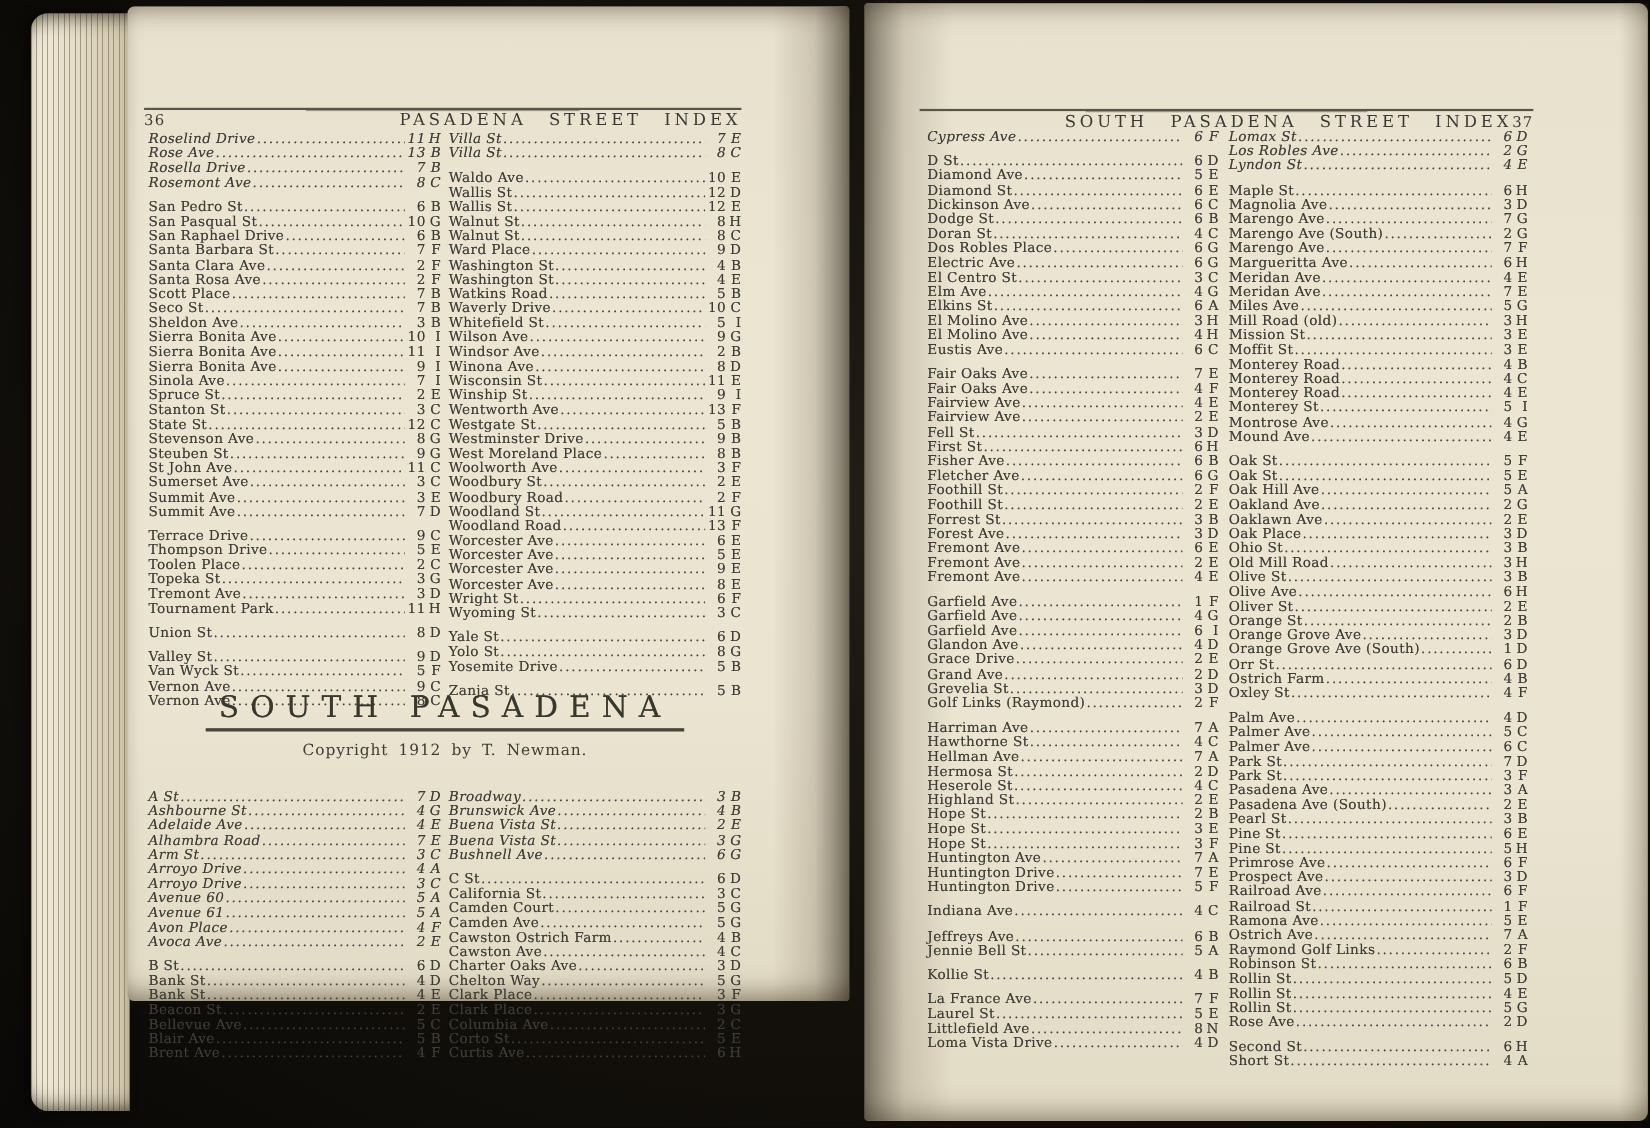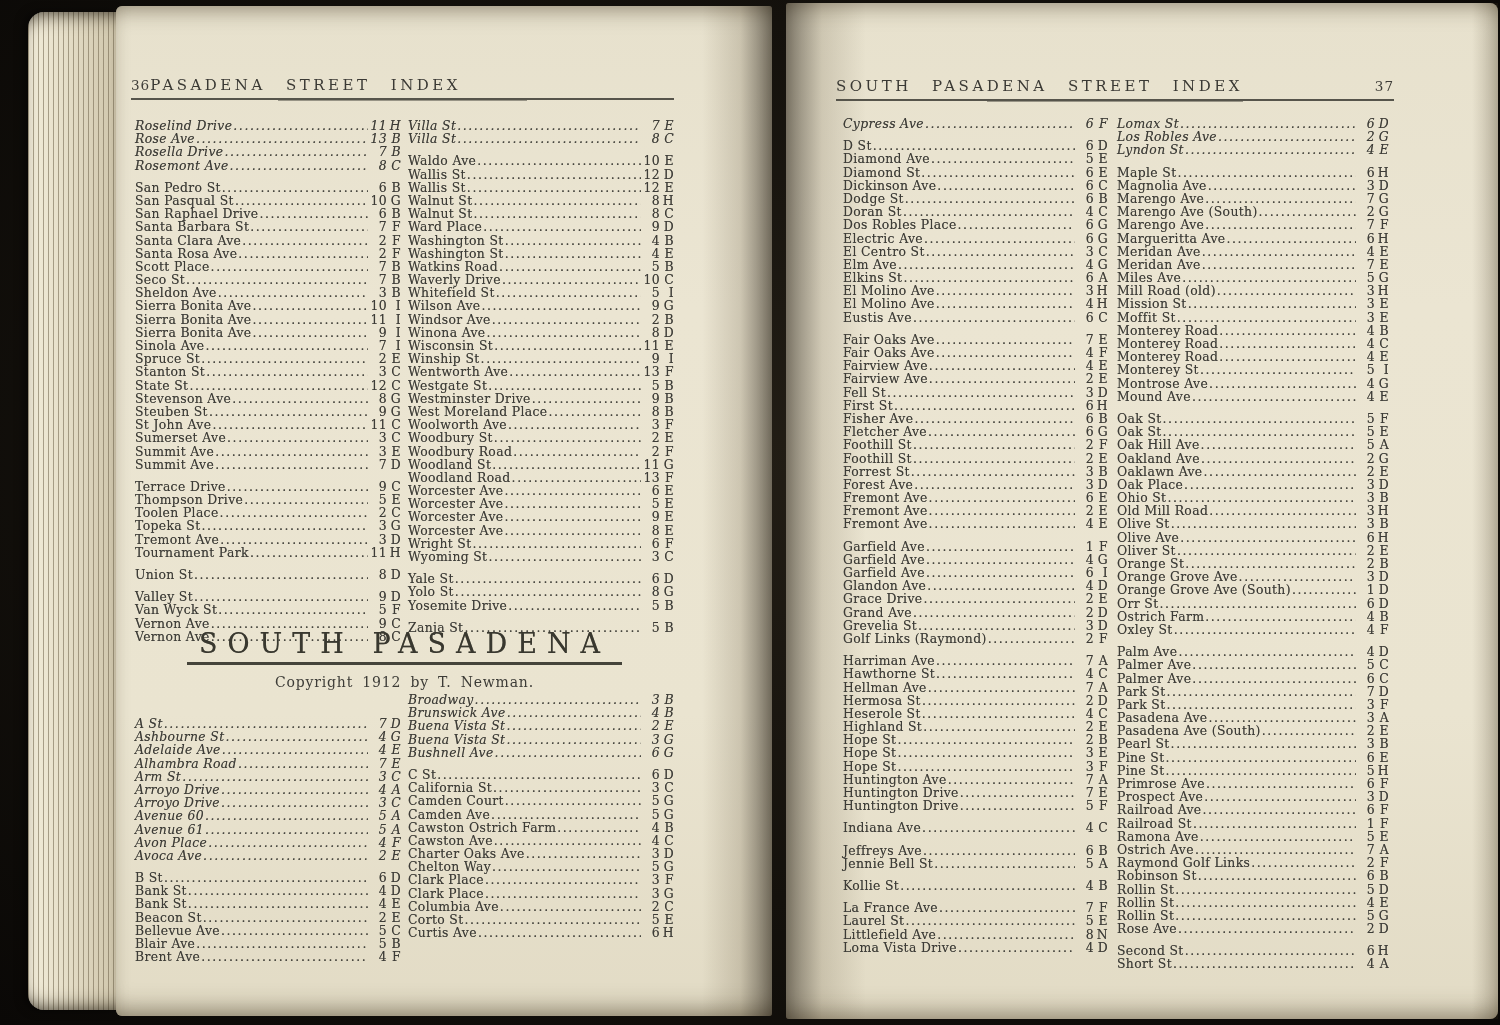--- a/index.html
+++ b/index.html
@@ -11,34 +11,34 @@
          border-radius:16px 0 0 16px;
          background:
            repeating-linear-gradient(90deg, rgba(110,98,74,0.55) 0 1px, rgba(0,0,0,0) 1px 5px),
            linear-gradient(90deg,#f2ecd9 0%,#e6dfc9 40%,#d6cdb4 80%,#cfc6ac 100%);
          box-shadow:inset 0 14px 18px -12px rgba(30,24,14,0.8), inset 0 -14px 18px -12px rgba(30,24,14,0.8), -4px 0 10px rgba(0,0,0,0.5);}
   .edge-right{position:absolute;left:1438px;top:30px;width:11px;height:960px;
          border-radius:0 8px 8px 0;
          background:linear-gradient(90deg,#d8d0b8,#9a9078 70%,#4a4335 100%);
          box-shadow:inset 0 10px 14px -10px rgba(30,24,14,0.8), inset 0 -10px 14px -10px rgba(30,24,14,0.8);}
   .page{position:absolute;background:linear-gradient(180deg,#e7e1cd 0%,#ebe5d2 30%,#eae4d0 70%,#e2dbc5 100%);}
-  .page-left{left:116px;top:6px;width:656px;height:1010px;border-radius:6px 3px 3px 6px;
+  .page-left{left:116px;top:6px;width:656px;height:904px;border-radius:6px 3px 3px 6px;
          box-shadow:inset 0 16px 22px -14px rgba(60,48,26,0.55), inset 0 -18px 24px -14px rgba(60,48,26,0.6);}
   .page-left::after{content:'';position:absolute;right:0;top:0;bottom:0;width:70px;
          background:linear-gradient(90deg, rgba(0,0,0,0) 0%, rgba(70,56,32,0.18) 55%, rgba(25,18,8,0.55) 100%);}
   .page-right{left:786px;top:3px;width:712px;height:1016px;border-radius:3px 8px 8px 3px;
          box-shadow:inset 0 16px 22px -14px rgba(60,48,26,0.5), inset 0 -18px 24px -14px rgba(60,48,26,0.55);}
   .page-right::before{content:'';position:absolute;left:0;top:0;bottom:0;width:80px;
          background:linear-gradient(270deg, rgba(0,0,0,0) 0%, rgba(70,56,32,0.16) 55%, rgba(25,18,8,0.5) 100%);}
   .page-right::after{content:'';position:absolute;right:0;top:0;bottom:0;width:26px;
          background:linear-gradient(90deg, rgba(0,0,0,0), rgba(60,48,26,0.25));}
 
   .hdr{position:absolute;display:flex;align-items:baseline;}
   .hdr .pgnum{font-size:13.5px;letter-spacing:1px;}
-  .hdr .title{flex:1;text-align:left;font-size:15px;letter-spacing:3.5px;word-spacing:12px;color:#3a3934;}
+  .hdr .title{flex:1;text-align:right;font-size:15px;letter-spacing:3.5px;word-spacing:12px;color:#3a3934;margin-top:24px;}
   .rule{position:absolute;height:2px;background:#56544b;}
   .rule::after{content:'';position:absolute;left:27%;top:2px;width:46%;height:1px;background:rgba(86,84,75,0.55);}
 
   .col{position:absolute;}
   .group{margin-top:9px;}
   .group:first-child{margin-top:12px;font-style:italic;}
   .entry{display:flex;align-items:baseline;height:13.2px;font-size:12.4px;letter-spacing:0.35px;
          color:#3d3c37;text-shadow:0 0 0.5px rgba(61,60,55,0.55);}
   .nm{white-space:nowrap;}
   .dots{flex:1;overflow:hidden;white-space:nowrap;margin:0 1px;color:#45443d;}
@@ -644,21 +644,21 @@
             <span class="grid">B</span>
           </div>
           <div class="entry">
             <span class="nm">Brent Ave</span>
             <span class="dots"></span>
             <span class="num">4</span>
             <span class="grid">F</span>
           </div>
         </div>
       </div>
-    <div class="col" style="left:292px;top:674px;width:266px;">
+    <div class="col" style="left:292px;top:698px;width:266px;">
         <div class="group">
           <div class="entry">
             <span class="nm">Broadway</span>
             <span class="dots"></span>
             <span class="num">3</span>
             <span class="grid">B</span>
           </div>
           <div class="entry">
             <span class="nm">Brunswick Ave</span>
             <span class="dots"></span>

